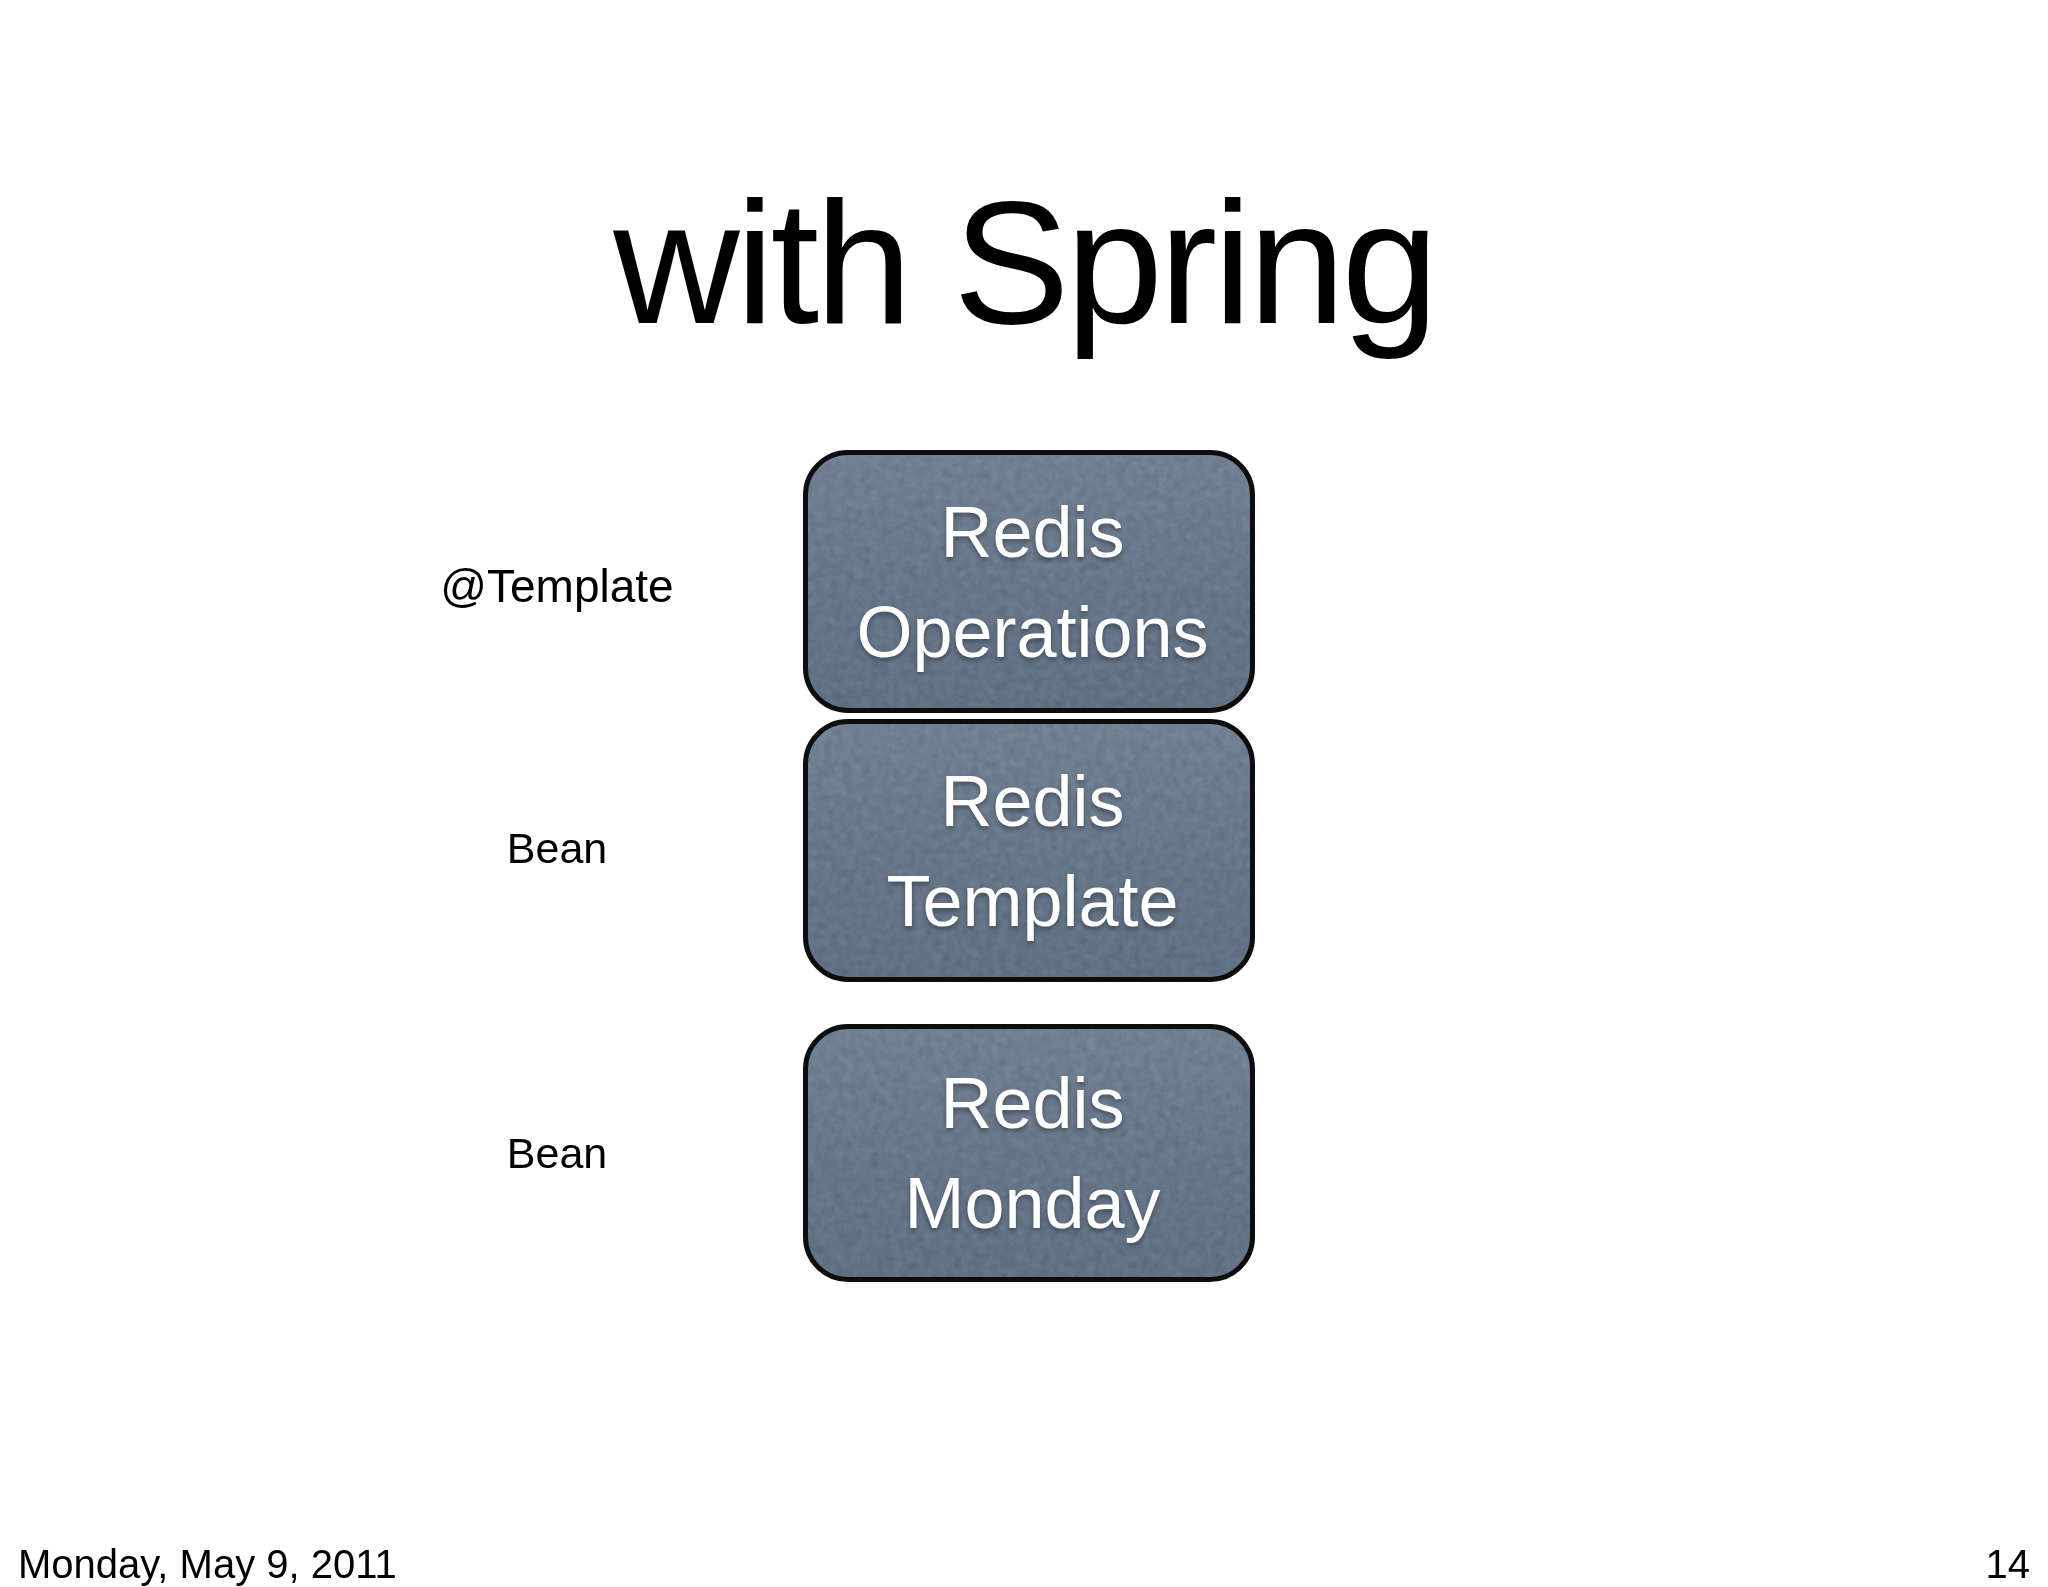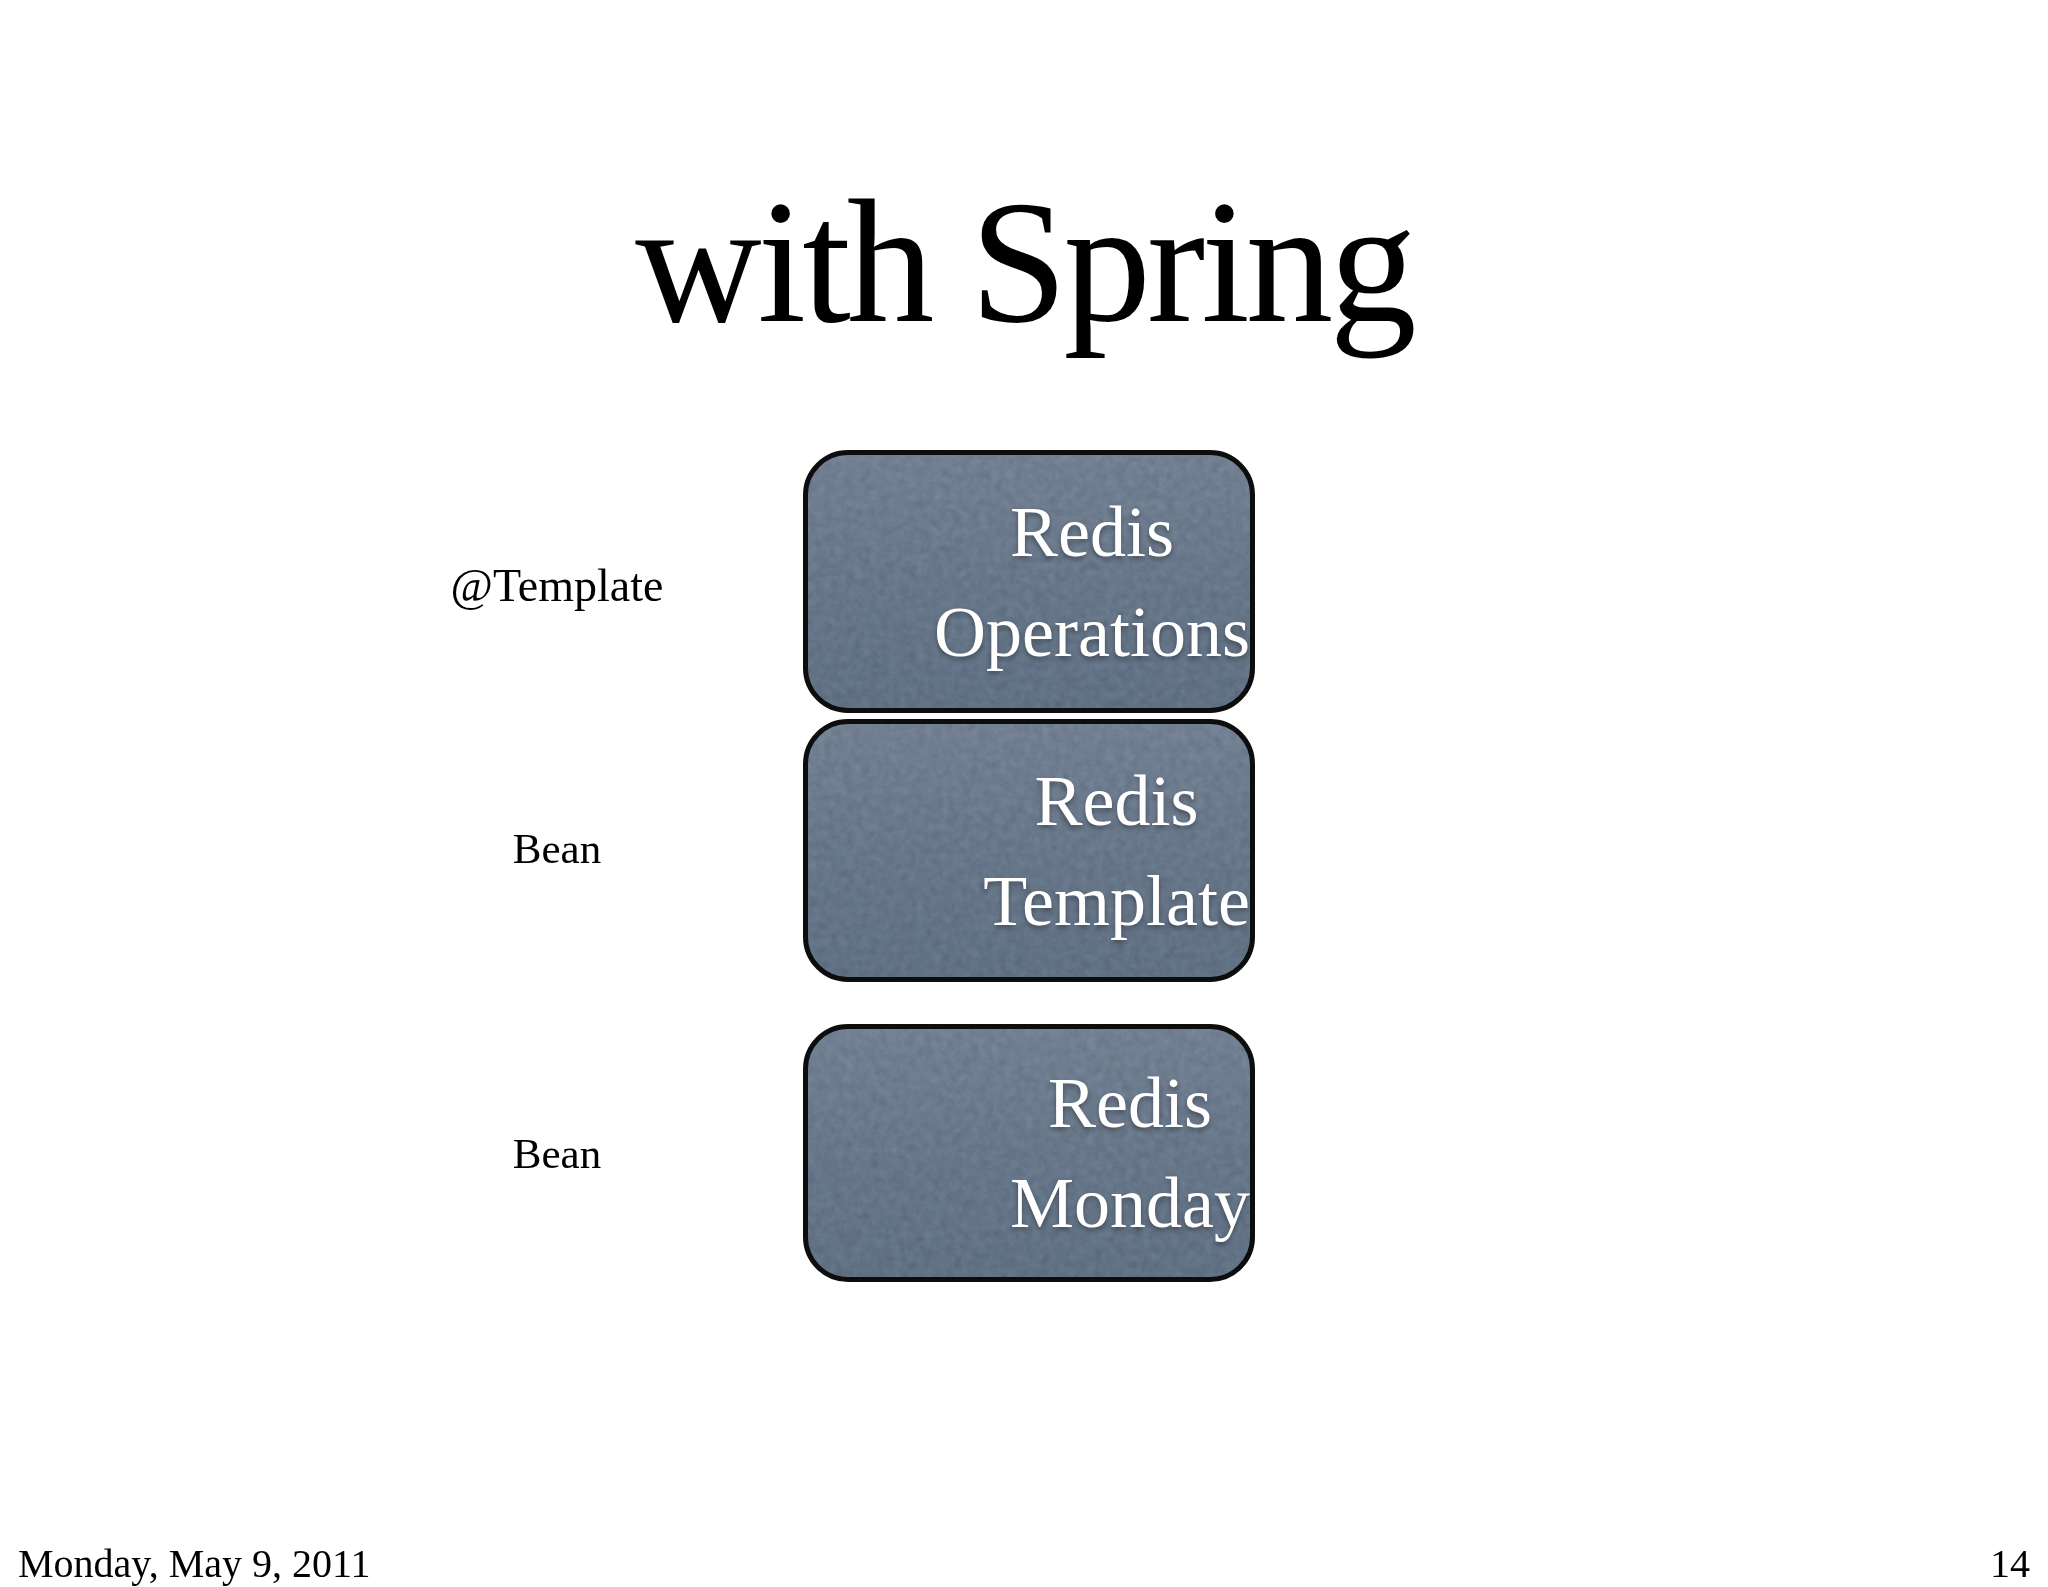--- a/index.html
+++ b/index.html
@@ -6,21 +6,21 @@
     margin: 0;
     padding: 0;
     background: #ffffff;
   }
   .slide {
     position: relative;
     width: 2048px;
     height: 1587px;
     background: var(--background, #ffffff);
     overflow: hidden;
-    font-family: Liberation Serif, serif;
+    font-family: Liberation Sans, sans-serif;
     color: var(--text, #000000);
   }
 
   
   .title {
     position: absolute;
     left: 0;
     right: 0;
     top: 175px;
     margin: 0;
@@ -54,21 +54,21 @@
     box-sizing: border-box;
     border: 5px solid var(--box-border, #0d0d0d);
     border-radius: 45px;
     background: linear-gradient(180deg,
       var(--box-fill-top, #72839a) 0%,
       var(--box-fill, #64788f) 55%,
       var(--box-fill-bottom, #5d7189) 100%);
     overflow: hidden;
     display: flex;
     align-items: center;
-    justify-content: flex-end;
+    justify-content: center;
     padding-left: 7px;
   }
   .box1 { top: 450px;  height: 263px; }
   .box2 { top: 719px;  height: 263px; }
   .box3 { top: 1024px; height: 258px; }
 
   .tex {
     position: absolute;
     left: 0; top: 0;
     width: 100%; height: 100%;

